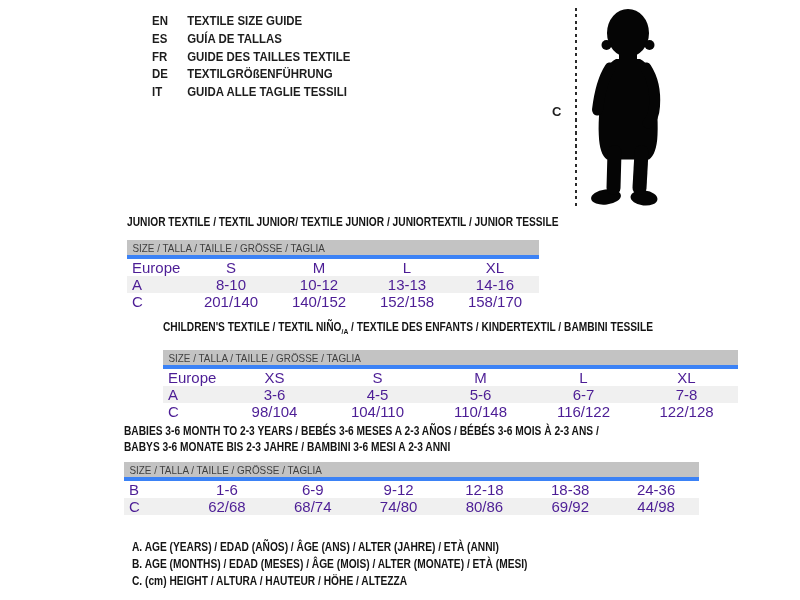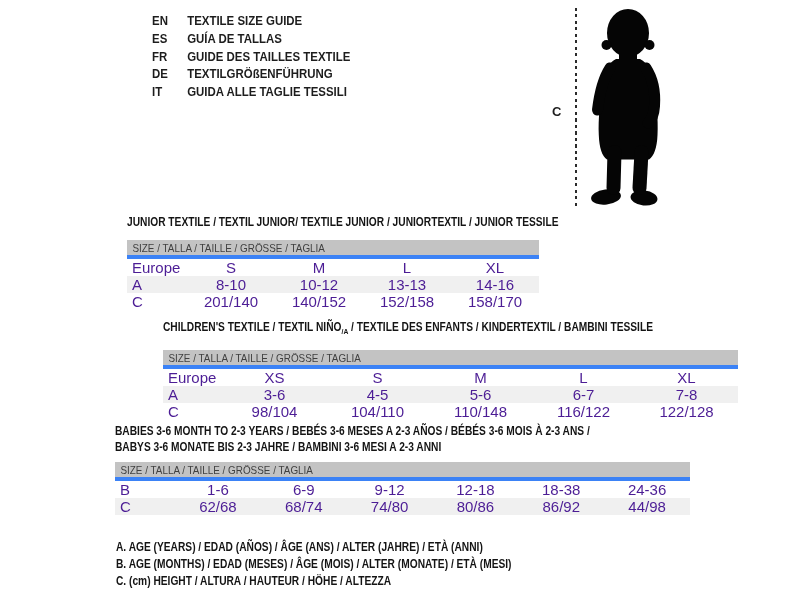--- a/index.html
+++ b/index.html
@@ -23,21 +23,21 @@
     transform:scaleX(0.85);transform-origin:left top;white-space:nowrap;}
   .tbl-title sub{font-size:8px;}
   .size-bar{height:15px;border-bottom:4px solid #3b82f6;display:flex;align-items:center;}
   .size-bar span{font-size:11px;color:#3f3f3f;padding-left:6px;
     transform:scaleX(0.9);transform-origin:left center;white-space:nowrap;}
   table{border-collapse:collapse;table-layout:fixed;font-size:15px;color:#4c1d95;}
   td{height:16px;padding:0;text-align:center;white-space:nowrap;overflow:hidden;}
   td.lbl{text-align:left;padding-left:5px;}
   tr.alt{background:#f0f0f0;}
   
-  .legend{position:absolute;left:116px;top:540px;}
+  .legend{position:absolute;left:132px;top:540px;}
   .legend-line{height:17.2px;font-size:12px;font-weight:bold;color:#141414;
     transform:scaleX(0.85);transform-origin:left top;white-space:nowrap;}
 </style>
 </head>
 <body>
 
 <div class="canvas">
 
   <div class="langs">
     <div class="lang-row">
@@ -152,21 +152,21 @@
         <td>98/104</td>
         <td>104/110</td>
         <td>110/148</td>
         <td>116/122</td>
         <td>122/128</td>
       </tr>
     </tbody>
       </table>
   </div>
 
-  <div class="tbl-block" style="left:115px;top:423px;width:575px;">
+  <div class="tbl-block" style="left:124px;top:423px;width:575px;">
     <div class="tbl-title" style="line-height:16px;">BABIES 3-6 MONTH TO 2-3 YEARS / BEBÉS 3-6 MESES A 2-3 AÑOS / BÉBÉS 3-6 MOIS À 2-3 ANS /</div>
     <div class="tbl-title" style="line-height:16px;">BABYS 3-6 MONATE BIS 2-3 JAHRE / BAMBINI 3-6 MESI A 2-3 ANNI</div>
     <div class="size-bar" style="margin-top:7px;background:#c3c3c3;">
       <span>SIZE / TALLA / TAILLE / GRÖSSE / TAGLIA</span>
     </div>
     <table style="width:575px;">
       <colgroup>
           <col style="width:60px;">
           <col>
           <col>
@@ -184,21 +184,21 @@
         <td>12-18</td>
         <td>18-38</td>
         <td>24-36</td>
       </tr>
       <tr class="alt">
         <td class="lbl">C</td>
         <td>62/68</td>
         <td>68/74</td>
         <td>74/80</td>
         <td>80/86</td>
-        <td>86/92</td>
+        <td>69/92</td>
         <td>44/98</td>
       </tr>
     </tbody>
       </table>
   </div>
 
   <div class="legend">
     <div class="legend-line">A. AGE (YEARS) / EDAD (AÑOS) / ÂGE (ANS) / ALTER (JAHRE) / ETÀ (ANNI)</div>
     <div class="legend-line">B. AGE (MONTHS) / EDAD (MESES) / ÂGE (MOIS) / ALTER (MONATE) / ETÀ (MESI)</div>
     <div class="legend-line">C. (cm) HEIGHT / ALTURA / HAUTEUR / HÖHE / ALTEZZA</div>

